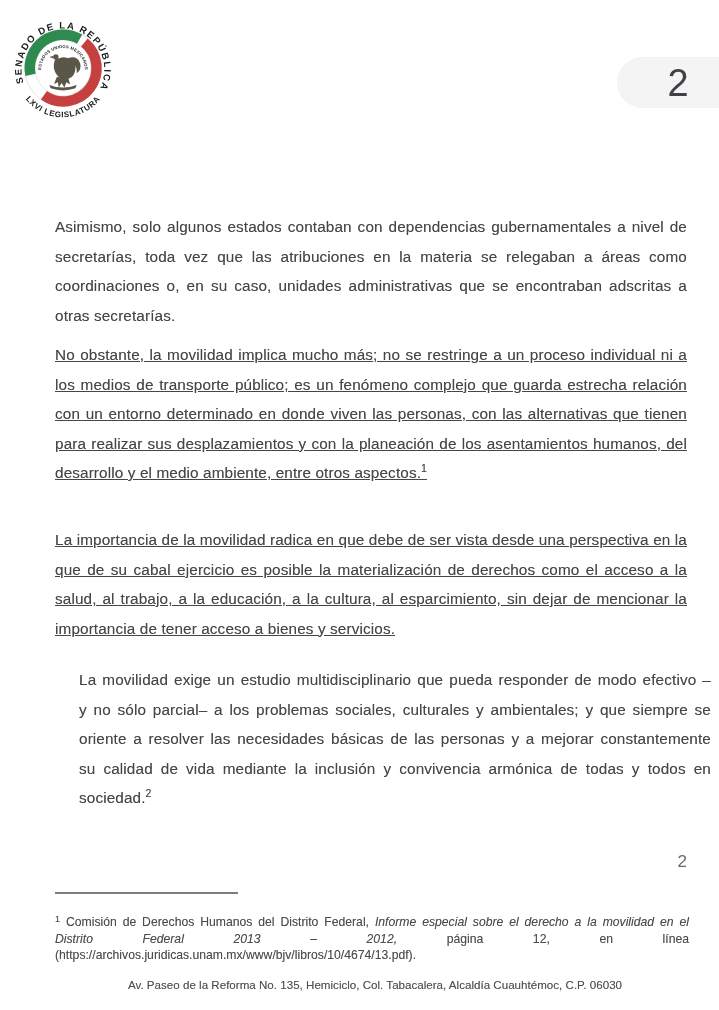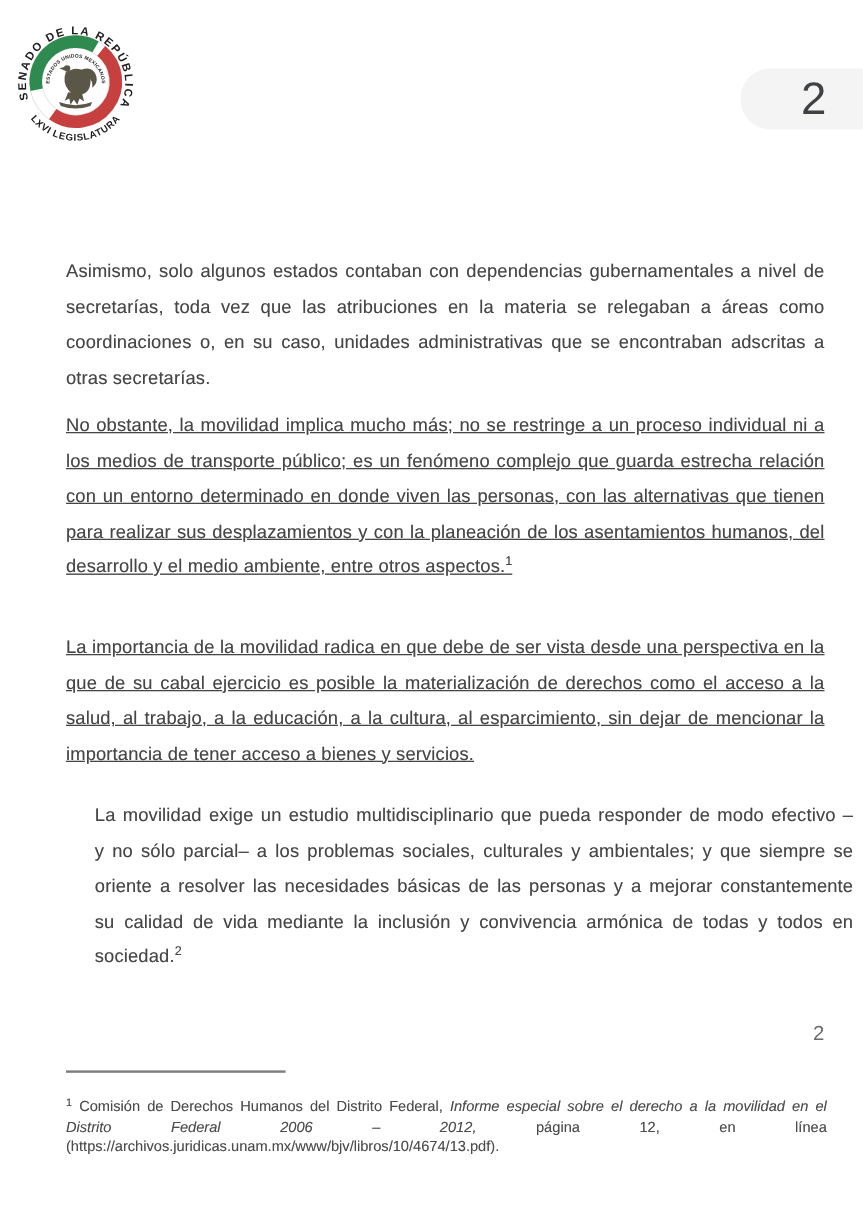--- a/index.html
+++ b/index.html
@@ -112,20 +112,21 @@
   <p class="para p4"><span>La importancia de la movilidad radica en que debe de ser vista desde una perspectiva en la que de su cabal ejercicio es posible la materialización de derechos como el acceso a la salud, al trabajo, a la educación, a la cultura, al esparcimiento, sin dejar de mencionar la importancia de tener acceso a bienes y servicios.</span><sup></sup></p>
 
   <p class="para p5"><span>La movilidad exige un estudio multidisciplinario que pueda responder de modo efectivo –y no sólo parcial– a los problemas sociales, culturales y ambientales; y que siempre se oriente a resolver las necesidades básicas de las personas y a mejorar constantemente su calidad de vida mediante la inclusión y convivencia armónica de todas y todos en sociedad.</span><sup>2</sup></p>
 
   <div class="pagenum">2</div>
 
   <div class="fn-rule"></div>
 
   <div class="footnotes">
     <div class="fn-line fn-just"><sup>1</sup> <span>Comisión de Derechos Humanos del Distrito Federal,</span> <i>Informe especial sobre el derecho a la movilidad en el</i></div>
-    <div class="fn-line fn-just"><i>Distrito Federal 2006 – 2012,</i> <span>página 12, en línea</span></div>
+    <div class="fn-line fn-just"><i>Distrito Federal 2013 – 2012,</i> <span>página 12, en línea</span></div>
     <div class="fn-line">(https://archivos.juridicas.unam.mx/www/bjv/libros/10/4674/13.pdf).</div>
   </div>
 
   <div class="footer">
+    <div>Av. Paseo de la Reforma No. 135, Hemiciclo, Col. Tabacalera, Alcaldía Cuauhtémoc, C.P. 06030</div>
   </div>
 
 </div>
 
 </body></html>

